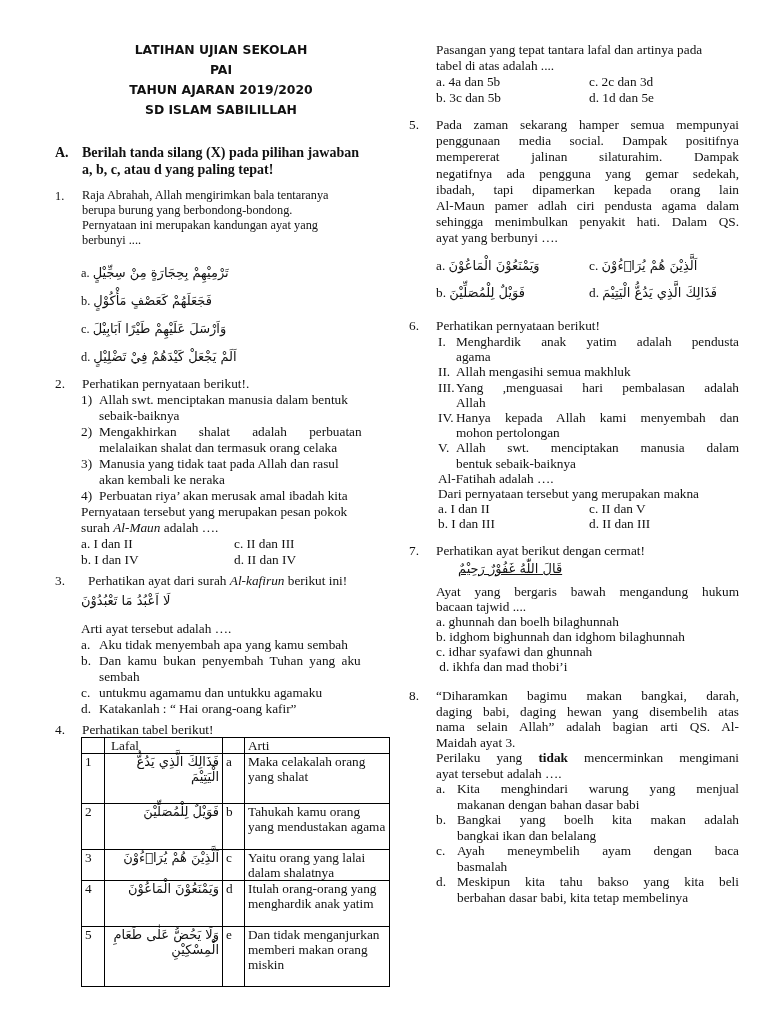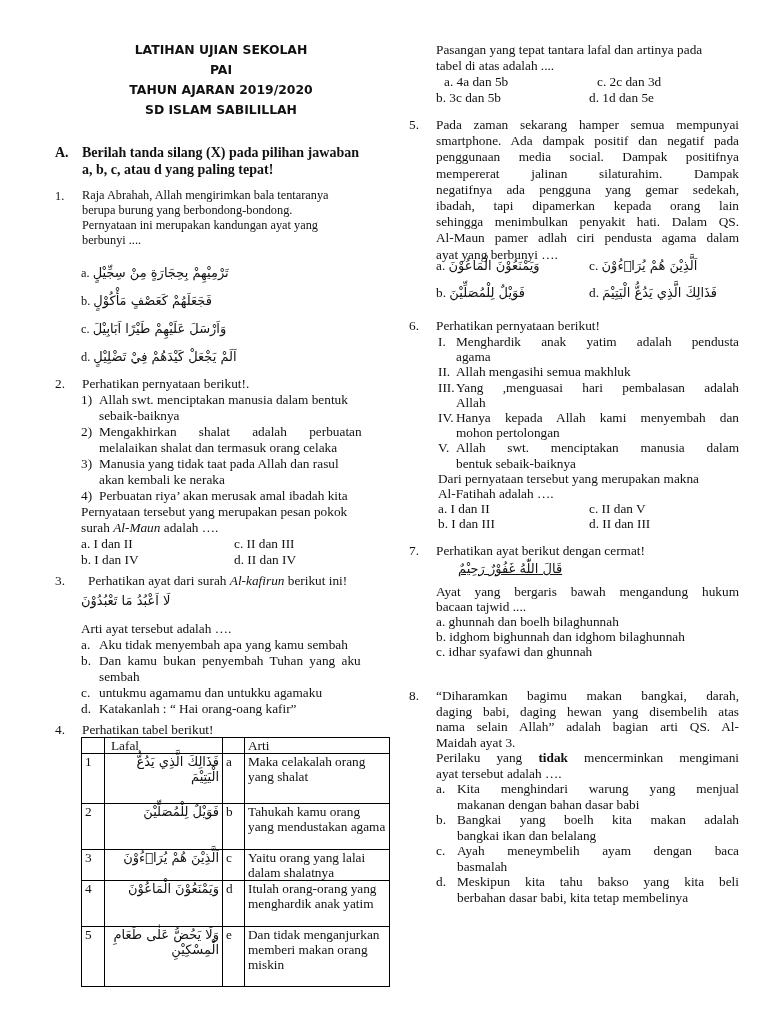--- a/index.html
+++ b/index.html
@@ -163,42 +163,41 @@
       <td style="text-align:right;"><span class="ar">وَلَا يَحُضُّ عَلٰى طَعَامِ الْمِسْكِيْنِ</span></td>
       <td>e</td>
       <td>Dan tidak menganjurkan memberi makan orang miskin</td>
     </tr>
   </tbody>
     </table>
 
   <div class="abs" style="left:436px;top:42px;width:304px;">
     <div>Pasangan yang tepat tantara lafal dan artinya pada</div>
     <div>tabel di atas adalah ....</div>
-    <div style="display:flex;margin-left:8px;">
+    <div style="display:flex;">
         <span style="width:153px;">a.  4a dan 5b</span>
         <span>c. 2c dan 3d</span>
       </div>
     <div style="display:flex;">
         <span style="width:153px;">b.  3c dan 5b</span>
         <span>d. 1d dan 5e</span>
       </div>
   </div>
 </div>
 
 <div>
   <span class="abs" style="left:409px;top:117px;">5.</span>
   <div class="abs" style="left:436px;top:117px;width:303px;line-height:16.2px;">
     <div class="just" style="text-align-last:justify;">Pada zaman sekarang hamper semua mempunyai</div>
-    <div class="just" style="text-align-last:justify;">smartphone. Ada dampak positif dan negatif pada</div>
     <div class="just" style="text-align-last:justify;">penggunaan media social. Dampak positifnya</div>
     <div class="just" style="text-align-last:justify;">mempererat jalinan silaturahim. Dampak</div>
     <div class="just" style="text-align-last:justify;">negatifnya ada pengguna yang gemar sedekah,</div>
     <div class="just" style="text-align-last:justify;">ibadah, tapi dipamerkan kepada orang lain</div>
+    <div class="just" style="text-align-last:justify;">Al-Maun pamer adlah ciri pendusta agama dalam</div>
     <div class="just" style="text-align-last:justify;">sehingga menimbulkan penyakit hati. Dalam QS.</div>
-    <div class="just" style="text-align-last:justify;">Al-Maun pamer adlah ciri pendusta agama dalam</div>
     <div>ayat yang berbunyi ….</div>
   </div>
   <div class="abs" style="left:436px;top:258px;"><span>a.</span> <span class="ar">وَيَمْنَعُوْنَ الْمَاعُوْنَ</span></div>
   <div class="abs" style="left:589px;top:258px;"><span>c.</span> <span class="ar">اَلَّذِيْنَ هُمْ يُرَاۤءُوْنَ</span></div>
   <div class="abs" style="left:436px;top:285px;"><span>b.</span> <span class="ar">فَوَيْلٌ لِلْمُصَلِّيْنَ</span></div>
   <div class="abs" style="left:589px;top:285px;"><span>d.</span> <span class="ar">فَذَالِكَ الَّذِي يَدُعُّ الْيَتِيْمَ</span></div>
 </div>
 
 <div>
   <span class="abs" style="left:409px;top:318px;">6.</span>
@@ -229,22 +228,22 @@
           <div>mohon pertolongan</div>
         </div>
       </div>
     <div style="display:flex;">
         <span style="width:18px;">V.</span>
         <div style="flex:1;">
           <div class="just" style="text-align-last:justify;">Allah swt. menciptakan manusia dalam</div>
           <div>bentuk sebaik-baiknya</div>
         </div>
       </div>
+    <div>Al-Fatihah adalah ….</div>
     <div>Dari pernyataan tersebut yang merupakan  makna</div>
-    <div>Al-Fatihah adalah ….</div>
     <div style="display:flex;">
         <span style="width:151px;">a. I dan II</span>
         <span>c. II dan V</span>
       </div>
     <div style="display:flex;">
         <span style="width:151px;">b. I dan III</span>
         <span>d. II dan III</span>
       </div>
   </div>
 </div>
@@ -252,20 +251,21 @@
 <div>
   <span class="abs" style="left:409px;top:543px;">7.</span>
   <span class="abs" style="left:436px;top:543px;">Perhatikan ayat berikut dengan cermat!</span>
   <div class="abs" style="left:458px;top:561px;"><span class="ar u">قَالَ اللّٰهُ غَفُوْرٌ رَحِيْمٌ</span></div>
   <div class="abs" style="left:436px;top:584px;width:303px;line-height:15px;">
     <div class="just" style="text-align-last:justify;">Ayat yang bergaris bawah mengandung hukum</div>
     <div>bacaan tajwid ....</div>
     <div>a.  ghunnah dan boelh bilaghunnah</div>
     <div>b.  idghom bighunnah dan idghom bilaghunnah</div>
     <div>c. idhar syafawi dan ghunnah</div>
+    <div style="white-space:pre;"> d. ikhfa dan mad thobi’i</div>
   </div>
 </div>
 
 <div>
   <span class="abs" style="left:409px;top:688px;">8.</span>
   <div class="abs" style="left:436px;top:688px;width:303px;line-height:15.5px;">
     <div class="just" style="text-align-last:justify;">“Diharamkan bagimu makan bangkai, darah,</div>
     <div class="just" style="text-align-last:justify;">daging babi, daging hewan yang disembelih atas</div>
     <div class="just" style="text-align-last:justify;font-family:Liberation Serif, serif;">nama selain Allah” adalah bagian arti QS. Al-</div>
     <div>Maidah ayat 3.</div>

